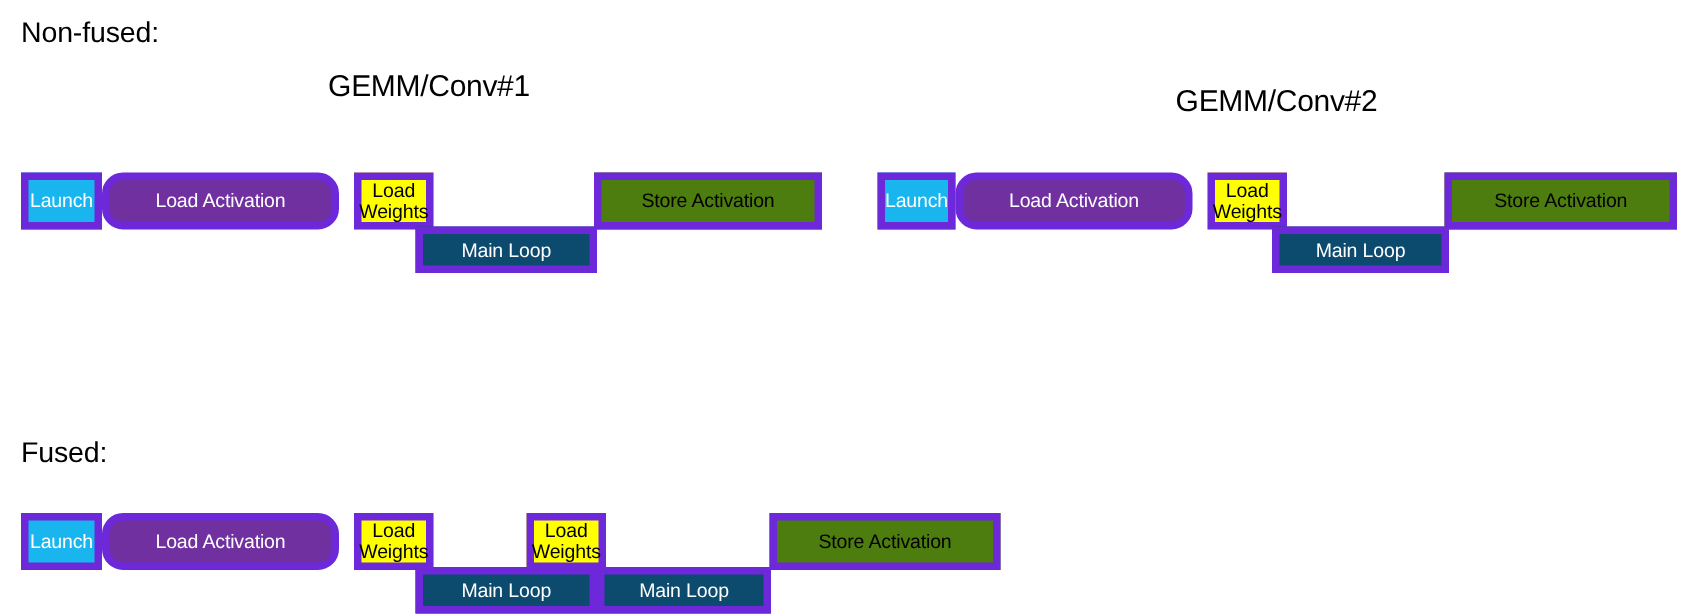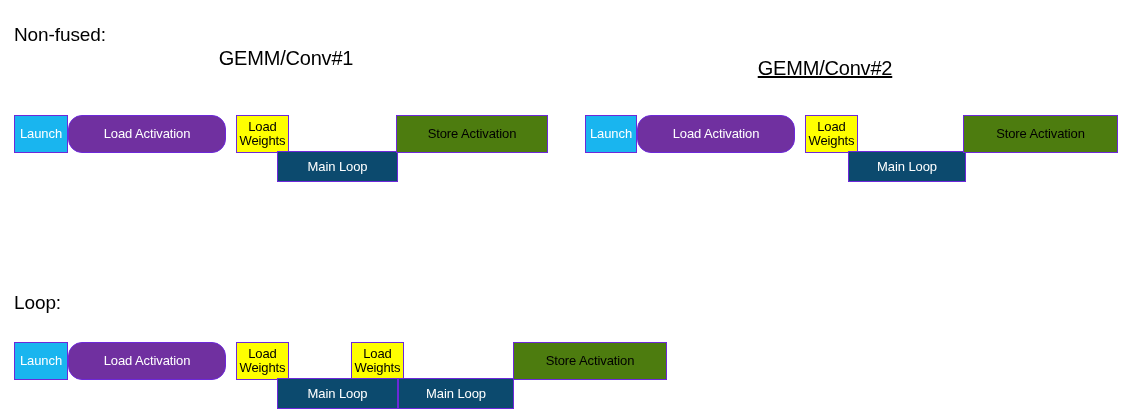--- a/index.html
+++ b/index.html
@@ -26,21 +26,21 @@
     font-size:20px;
     color:#000000;
     white-space:nowrap;
     text-align:center;
     letter-spacing:-0.2px;
   }
 
   .blk{
     position:absolute;
     box-sizing:border-box;
-    border:1px solid #6d28d9;
+    border:5px solid #6d28d9;
     display:flex;
     align-items:center;
     justify-content:center;
     text-align:center;
     font-size:12.5px;
     line-height:1.06;
     white-space:pre-line;
     overflow:visible;
     letter-spacing:-0.1px;
   }
@@ -48,42 +48,42 @@
   .blk.load-act{background:#7030a0;color:#ffffff;font-size:13px;border-radius:14px;}
   .blk.load-w{background:#ffff00;color:#000000;font-size:13px;line-height:1.08;margin-left:10px;}
   .blk.main-loop{background:#0c4a6e;color:#ffffff;font-size:13px;}
   .blk.store-act{background:#4d7c0f;color:#000000;font-size:13px;}
 </style>
 </head>
 <body>
 
 <div class="stage">
 
-  <div class="section-label" id="label-nonfused" style="left: 14px; top: 24px;">Non-fused:</div>
+  <div class="section-label" id="label-nonfused" style="left: 14px; top: 12px;">Non-fused:</div>
 
   <div class="group-title" id="title-group-1" style="left: 205px; top: 47px; width: 162px;">GEMM/Conv#1</div>
 
-  <div class="group-title" id="title-group-2" style="left: 744px; top: 57px; width: 162px; text-decoration: underline;">GEMM/Conv#2</div>
+  <div class="group-title" id="title-group-2" style="left: 770px; top: 57px; width: 162px;">GEMM/Conv#2</div>
 
   <div id="nonfused-blocks">
       <div class="blk launch" style="left: 14px; top: 115px; width: 54px; height: 38px;">Launch</div>
       <div class="blk load-act" style="left: 68px; top: 115px; width: 158px; height: 38px;">Load Activation</div>
       <div class="blk load-w" style="left: 226px; top: 115px; width: 53px; height: 38px;">Load
 Weights</div>
       <div class="blk main-loop" style="left: 277px; top: 151px; width: 121px; height: 31px;">Main Loop</div>
       <div class="blk store-act" style="left: 396px; top: 115px; width: 152px; height: 38px;">Store Activation</div>
       <div class="blk launch" style="left: 585px; top: 115px; width: 52px; height: 38px;">Launch</div>
       <div class="blk load-act" style="left: 637px; top: 115px; width: 158px; height: 38px;">Load Activation</div>
       <div class="blk load-w" style="left: 795px; top: 115px; width: 53px; height: 38px;">Load
 Weights</div>
       <div class="blk main-loop" style="left: 848px; top: 151px; width: 118px; height: 31px;">Main Loop</div>
       <div class="blk store-act" style="left: 963px; top: 115px; width: 155px; height: 38px;">Store Activation</div>
     </div>
 
-  <div class="section-label" id="label-fused" style="left: 14px; top: 292px;">Loop:</div>
+  <div class="section-label" id="label-fused" style="left: 14px; top: 292px;">Fused:</div>
 
   <div id="fused-blocks">
       <div class="blk launch" style="left: 14px; top: 342px; width: 54px; height: 38px;">Launch</div>
       <div class="blk load-act" style="left: 68px; top: 342px; width: 158px; height: 38px;">Load Activation</div>
       <div class="blk load-w" style="left: 226px; top: 342px; width: 53px; height: 38px;">Load
 Weights</div>
       <div class="blk load-w" style="left: 341px; top: 342px; width: 53px; height: 38px;">Load
 Weights</div>
       <div class="blk main-loop" style="left: 277px; top: 378px; width: 121px; height: 31px;">Main Loop</div>
       <div class="blk main-loop" style="left: 398px; top: 378px; width: 116px; height: 31px;">Main Loop</div>

